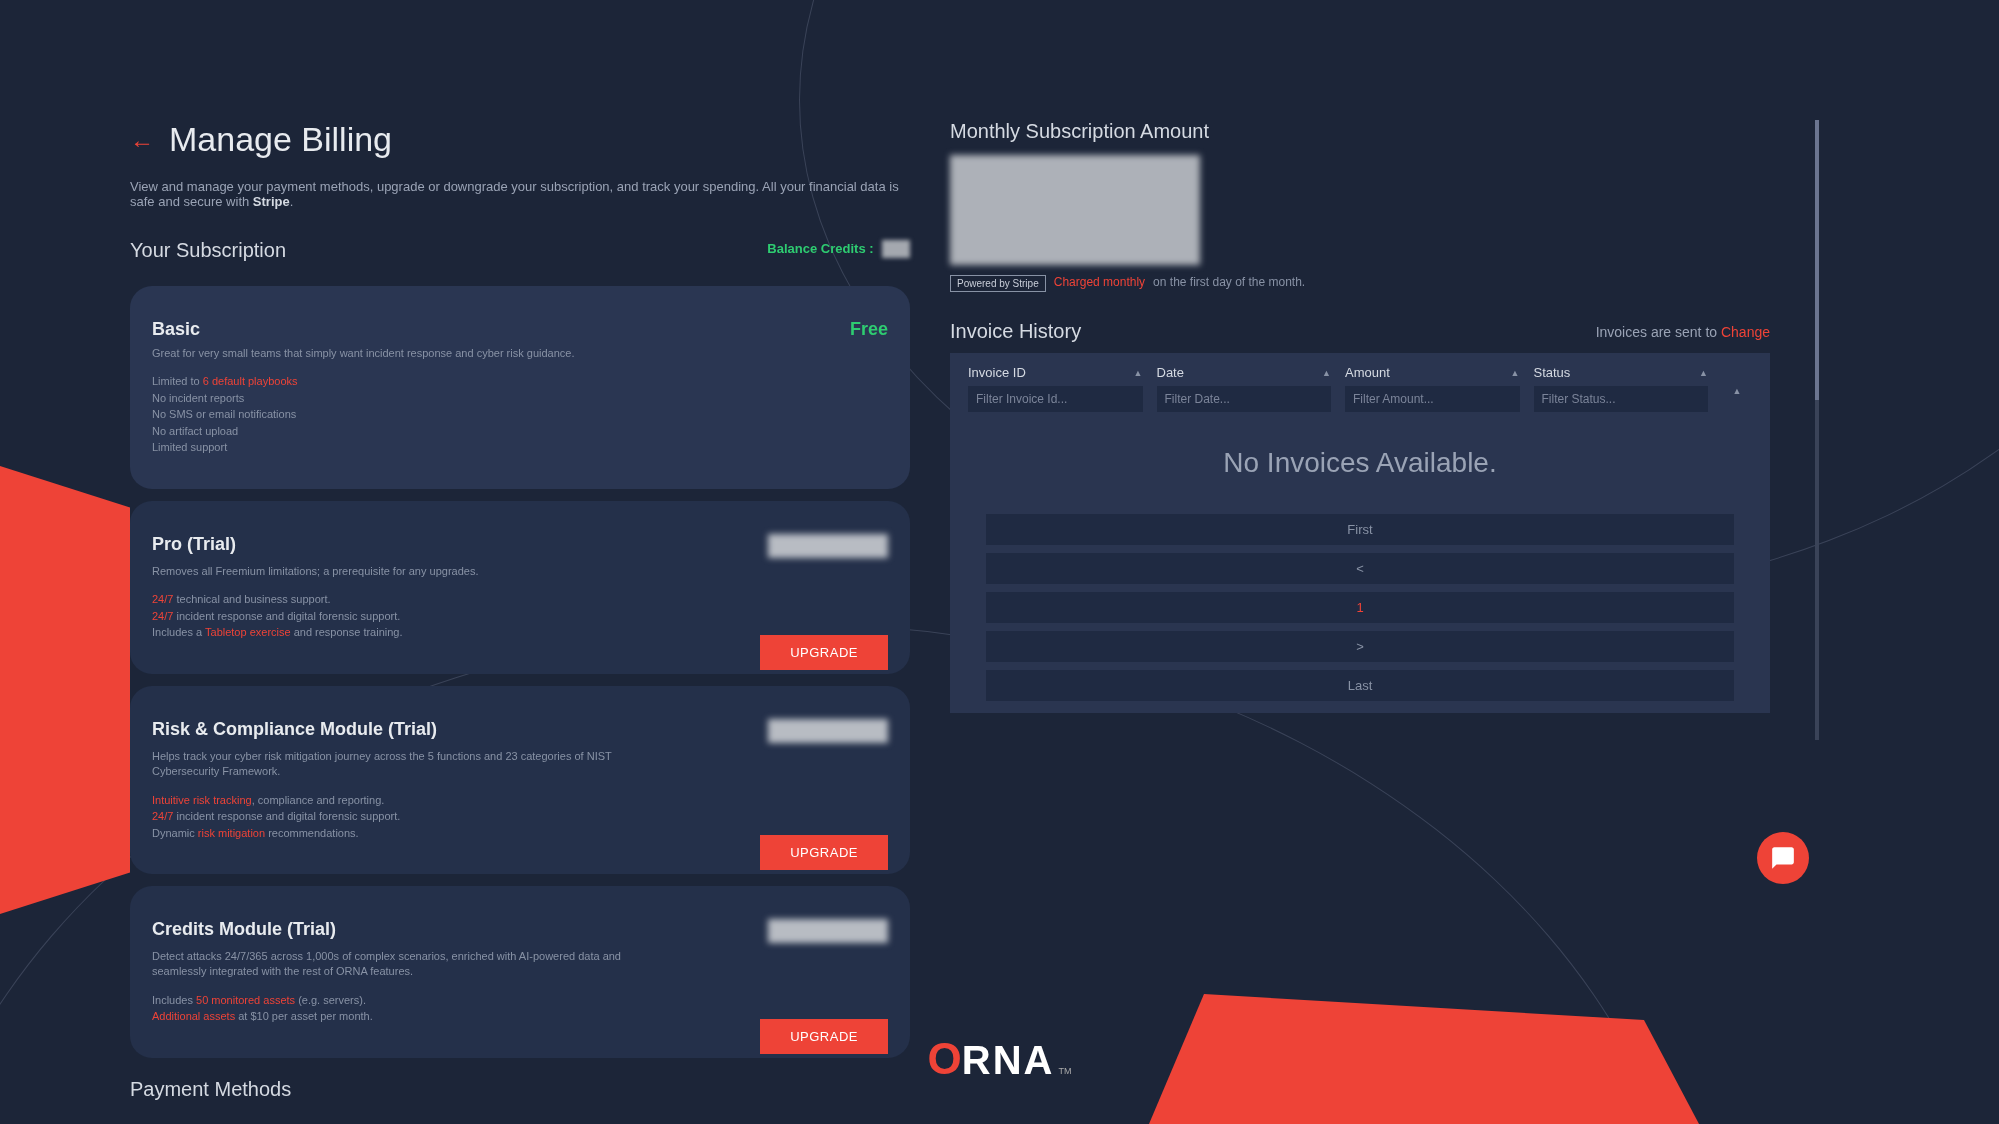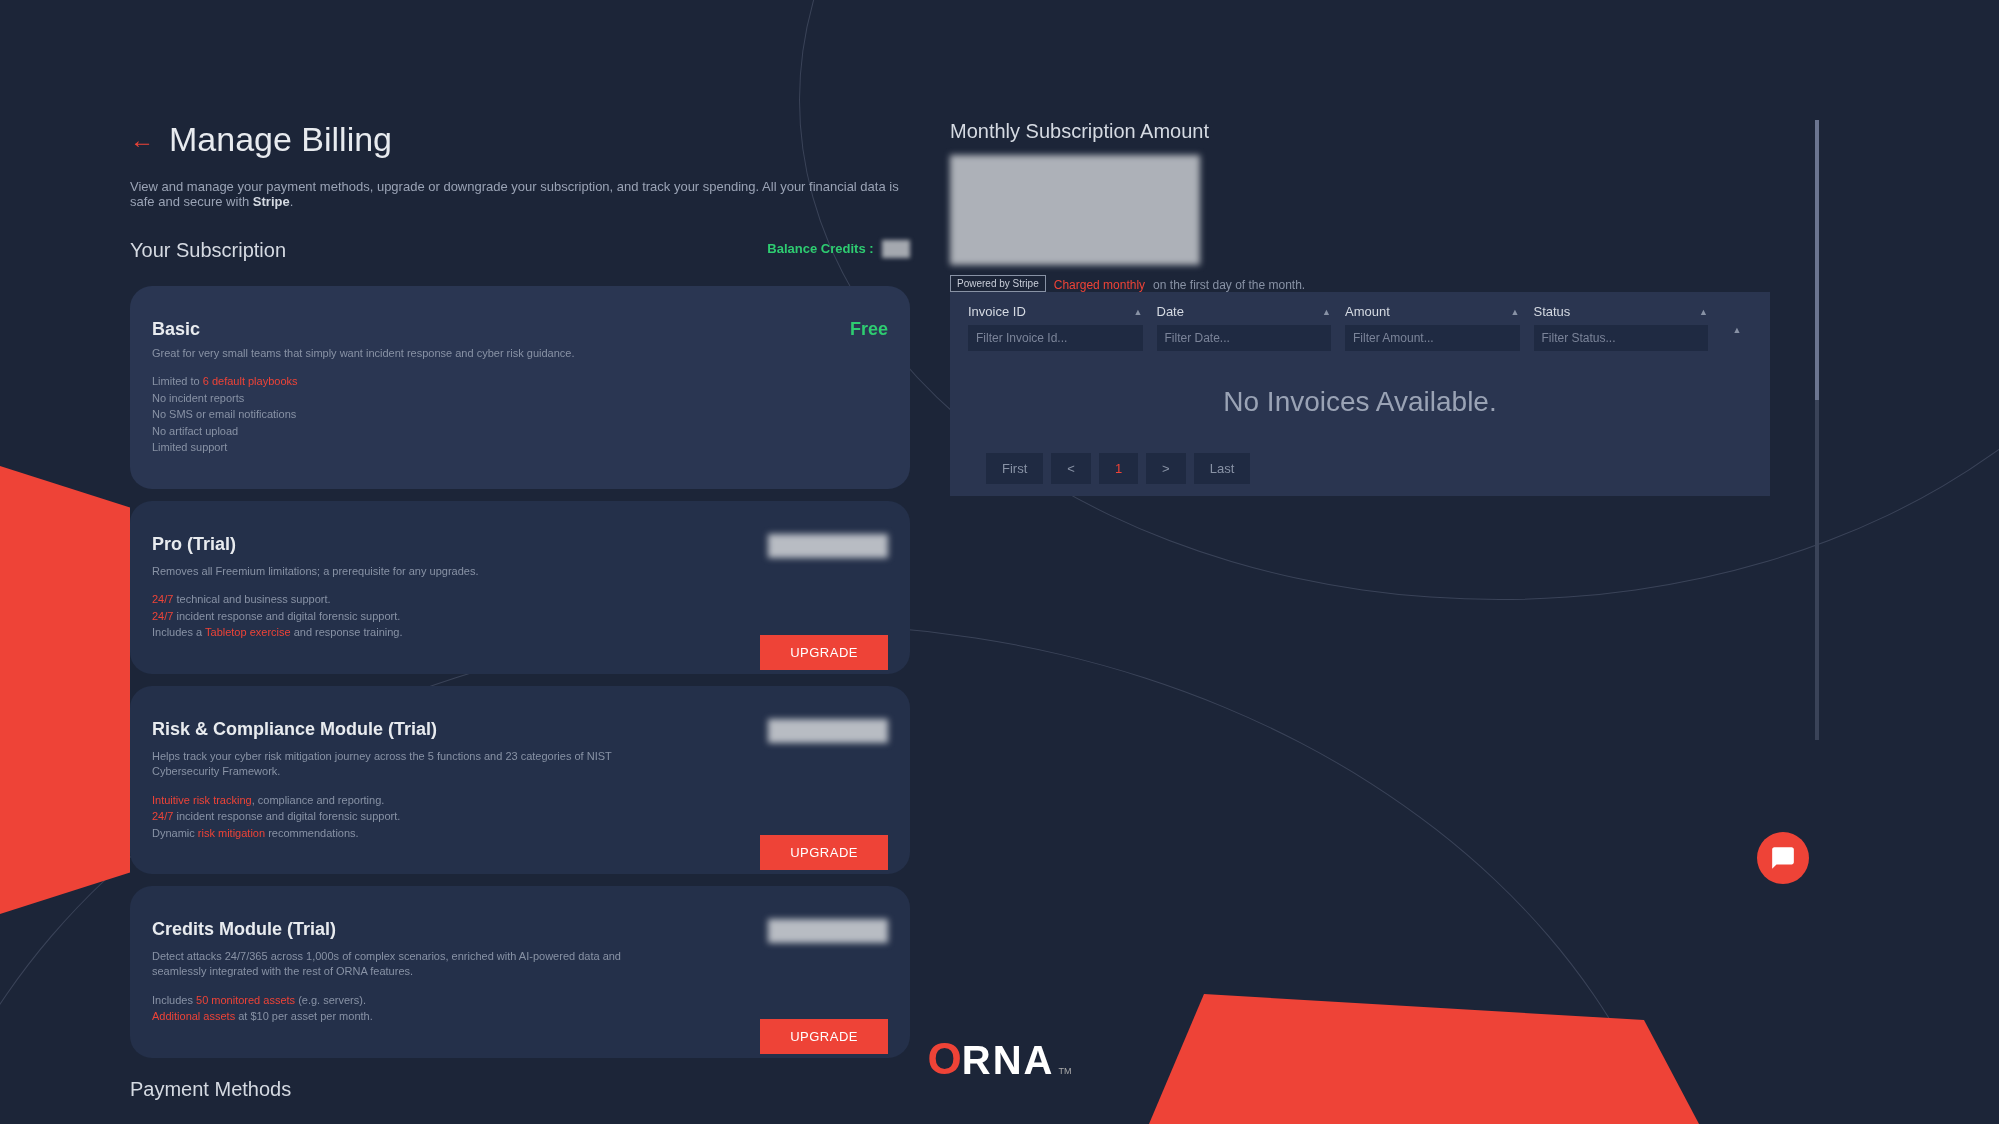--- a/index.html
+++ b/index.html
@@ -176,21 +176,21 @@
 .amount-blur {
   width: 250px;
   height: 110px;
   background: #adb1b8;
   filter: blur(3px);
   margin-top: 8px;
   margin-bottom: 10px;
 }
 .stripe-row {
   display: flex;
-  align-items: flex-end;
+  align-items: flex-start;
   gap: 8px;
   font-size: 12px;
 }
 .stripe-badge {
   border: 1px solid #8892a5;
   padding: 2px 6px;
   font-size: 10px;
   color: #c8cdd8;
 }
 .charged-monthly { color: #ee4337; }
@@ -253,23 +253,24 @@
 }
 
 .no-invoices {
   text-align: center;
   font-size: 28px;
   color: #9aa3b5;
   padding: 35px 0;
 }
 .pagination {
   display: flex;
-  justify-content: flex-start;
+  justify-content: center;
   gap: 8px;
   padding: 0 18px;
+  flex-direction: column;
 }
 .page-btn {
   background: #1f2a42;
   border: none;
   color: #8892a5;
   padding: 8px 16px;
   font-size: 13px;
   cursor: pointer;
 }
 .page-btn.active { color: #ee4337; }
@@ -429,20 +430,26 @@
 
   <div class="col-right">
     <div class="section-title">Monthly Subscription Amount</div>
     <div class="amount-blur"></div>
     <div class="stripe-row">
       <span class="stripe-badge">Powered by Stripe</span>
       <span class="charged-monthly">Charged monthly</span>
       <span class="charged-rest"> on the first day of the month.</span>
     </div>
 
+    <div class="invoice-head" style="margin-top:28px;">
+      <div class="section-title" style="margin-bottom:0;">Invoice History</div>
+      <div class="invoice-sent">
+        <span>Invoices are sent to </span><span class="change">Change</span>
+      </div>
+    </div>
 
     <div class="invoice-table">
       <div class="table-head">
         <div class="th-col">
           <div class="th-label-row">
               <span>Invoice ID</span>
               <span class="sort-arrow">▲</span>
             </div>
           <input class="th-filter" placeholder="Filter Invoice Id..." style="">
         </div>

